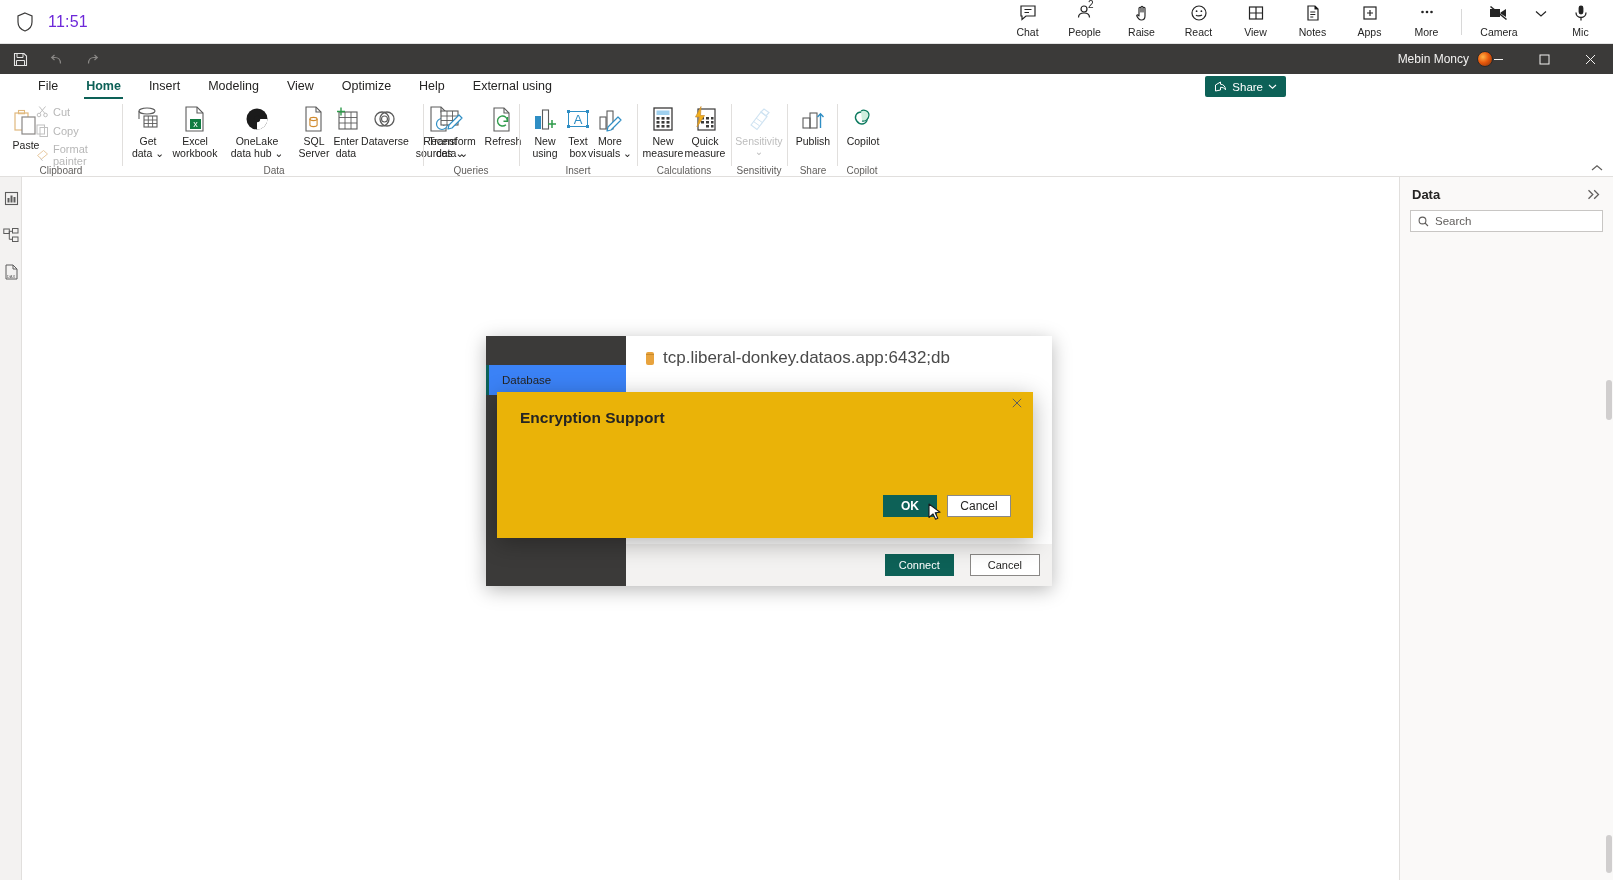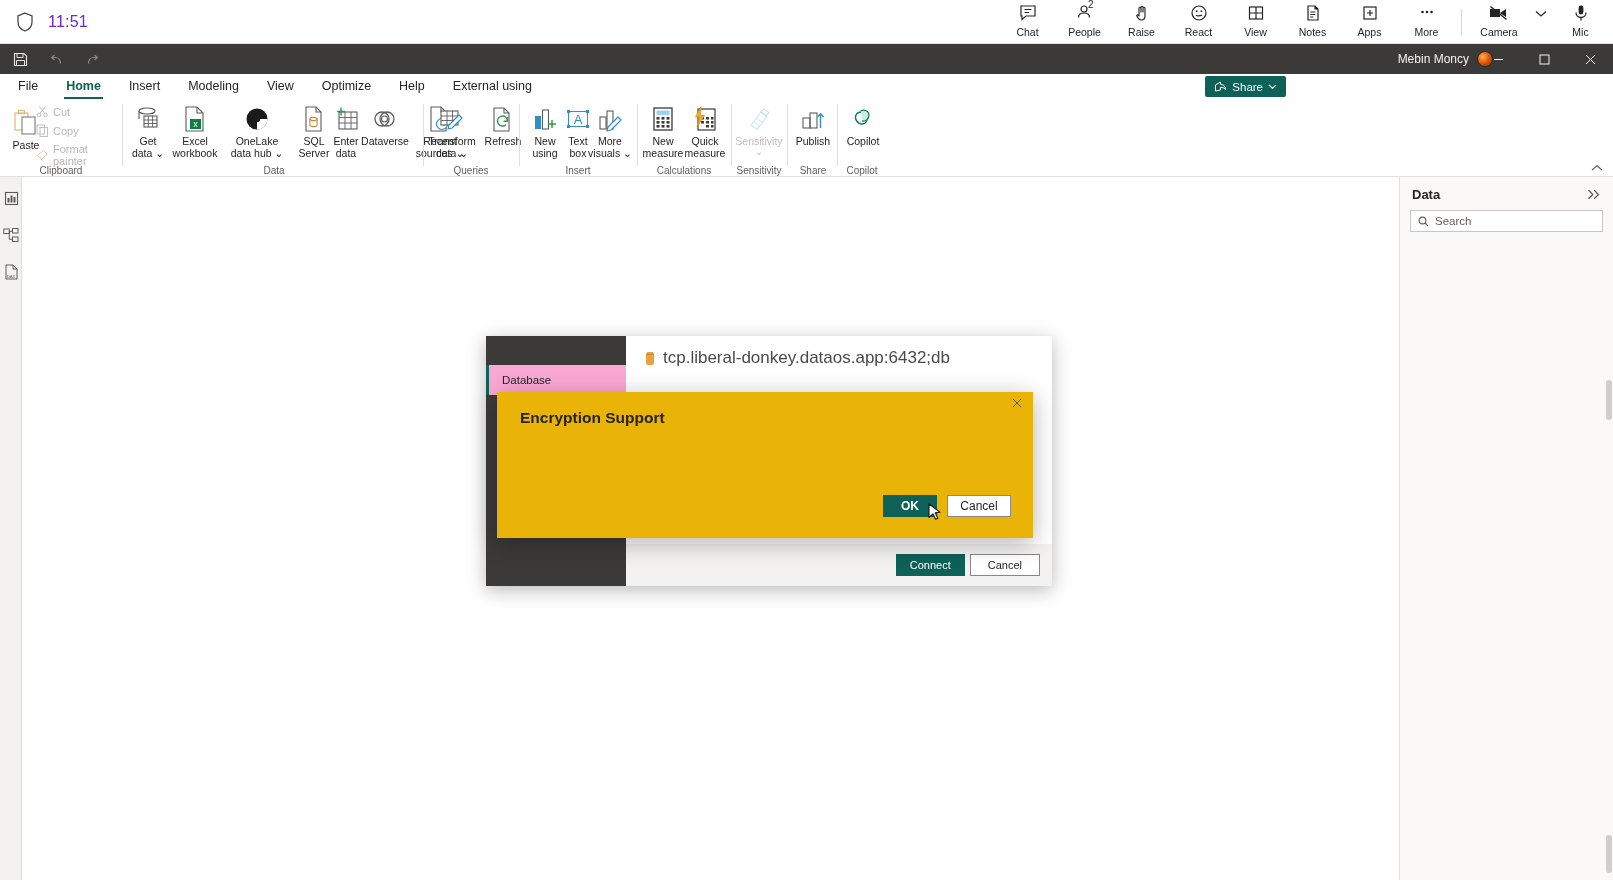--- a/index.html
+++ b/index.html
@@ -63,21 +63,21 @@
     width:16px;height:16px;border-radius:50%;
     background: radial-gradient(circle at 35% 35%, #ffb347 0%, #e8590c 45%, #7a2e0b 100%);
     display:inline-block; border:1px solid #2a2a2a;
   }
   .win-ctrls { position:absolute; right:0; top:0; height:30px; display:flex; }
   .win-btn { width:46px;height:30px;display:flex;align-items:center;justify-content:center;color:#f3f2f1; }
 
   
   .ribbon-tabs {
     position:absolute; top:74px; left:0; width:1294px; height:25px;
-    background:#fff; display:flex; align-items:center; padding-left:4px;
+    background:#fff; display:flex; align-items:center; padding-left:24px;
     font-size:12.5px; color:#252423;
   }
   .rtab { padding:0 14px; height:25px; line-height:25px; position:relative; }
   .rtab.active { font-weight:bold; color:#0d6157; }
   .rtab.active::after {
     content:''; position:absolute; left:12px; right:12px; bottom:0; height:2.5px; background:#0d6157;
   }
   .share-btn {
     position:absolute; right:8px; top:2px; height:21px;
     background:#0d6157; color:#fff; font-size:11.5px;
@@ -140,21 +140,21 @@
   
   .pg-dialog {
     position:absolute; left:486px; top:336px; width:566px; height:250px;
     background:#fff; box-shadow:0 4px 18px rgba(0,0,0,.28);
   }
   .pg-side {
     position:absolute; left:0; top:0; width:140px; height:250px; background:#3b3a39;
   }
   .pg-nav-item {
     position:absolute; left:0; top:29px; width:140px; height:30px;
-    background:#f9a8d4; color:#252423; font-size:11.5px;
+    background:#3b82f6; color:#252423; font-size:11.5px;
     display:flex; align-items:center; padding-left:16px;
   }
   .pg-nav-item::before {
     content:''; position:absolute; left:0; top:0; width:3px; height:30px; background:#0d6157;
   }
   .pg-main { position:absolute; left:140px; top:0; right:0; bottom:0; background:#fff; }
   .pg-header {
     height:29px; display:flex; align-items:center; justify-content:center;
     font-size:11.5px; color:#252423; position:relative;
     border-bottom:1px solid #f0f0f0;
@@ -165,21 +165,21 @@
     font-size:17px; color:#4a4a4a;
   }
   .db-chip {
     width:8px;height:13px;background:#e8a33d;border-radius:2px;display:inline-block;
     position:relative;
   }
   .db-chip::before {
     content:''; position:absolute; left:0; top:2px; width:8px;height:1.5px;background:#c98b2d;
   }
   .pg-footer {
-    position:absolute; right:12px; bottom:10px; display:flex; gap:5px;
+    position:absolute; right:12px; bottom:10px; display:flex; gap:16px;
   }
   .btn-connect {
     background:#0d6157; color:#fff; font-size:11px; padding:4px 13px;
     border:1px solid #0d6157;
   }
   .btn-cancel-sm {
     background:#fff; color:#252423; font-size:11px; padding:4px 17px;
     border:1px solid #8a8886;
   }
   .pg-footer-bg {

